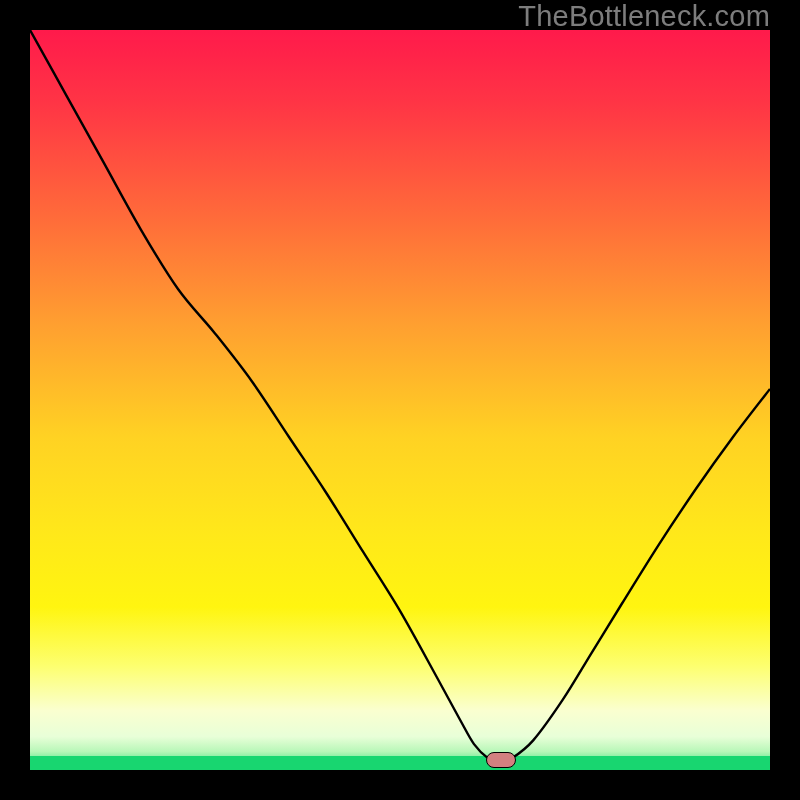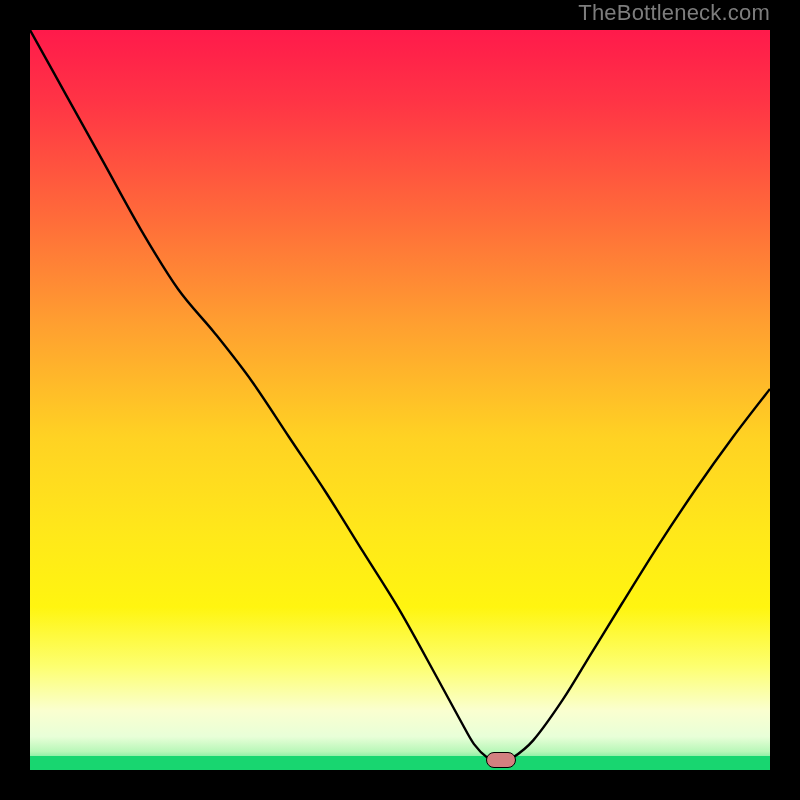--- a/index.html
+++ b/index.html
@@ -41,21 +41,21 @@
     position: absolute;
     border-radius: 10px;
     background: #d28080;
     border: 1.5px solid #000;
   }
   .watermark {
     position: absolute;
     top: 0;
     right: 30px;
     color: #7d7d7d;
-    font-size: 22px;
+    font-size: 29px;
     font-weight: 500;
     letter-spacing: 0.2px;
     user-select: none;
   }
 </style>
 </head>
 <body>
 
 <div class="frame">
 

